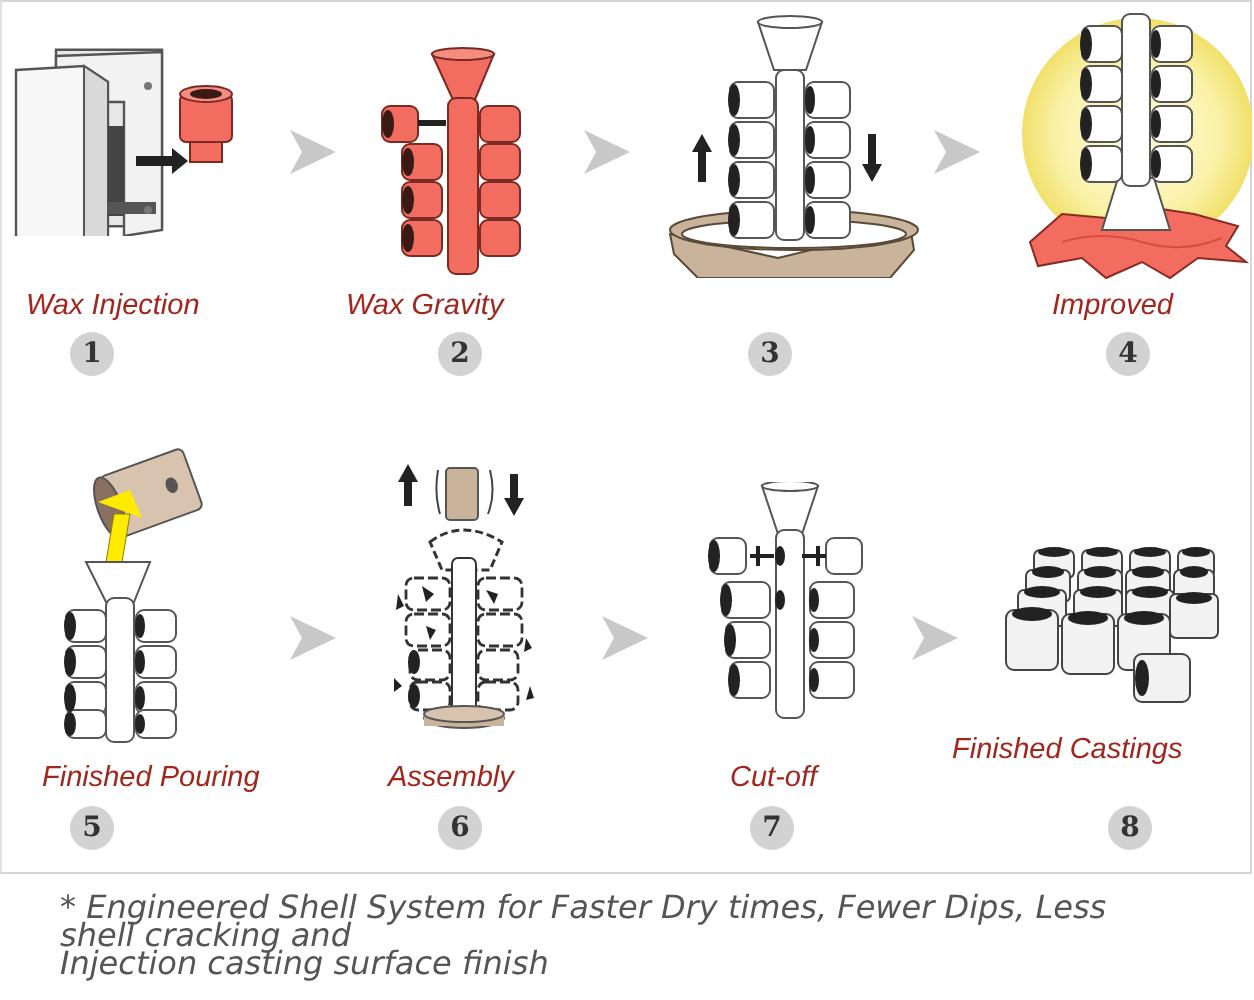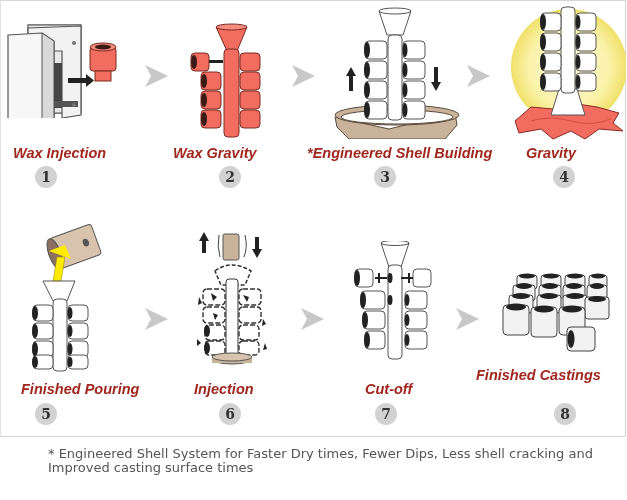--- a/index.html
+++ b/index.html
@@ -1,21 +1,21 @@
 <!DOCTYPE html>
 <html><head>
 <meta charset="utf-8">
 <style>
   html, body { margin: 0; padding: 0; background: #ffffff; }
   body { width: 627px; height: 500px; position: relative; overflow: hidden; font-family: "Liberation Sans", sans-serif; }
   #panel { position: absolute; left: 0; top: 0; width: 624px; height: 435px; border: 1px solid #d6d6d6; border-left-color: #e2e2e2; background: #fff; }
-  .label { position: absolute; font-style: italic; font-weight: bold; font-size: 14.5px; color: #a0271e; white-space: nowrap; text-align: right; }
+  .label { position: absolute; font-style: italic; font-weight: normal; font-size: 14.5px; color: #a0271e; white-space: nowrap; text-align: right; }
   .num { position: absolute; width: 22px; height: 22px; border-radius: 50%; background: #d2d2d2; color: #333; font-family: "DejaVu Serif", serif; font-weight: bold; font-size: 14px; line-height: 22px; text-align: center; }
   .arrow { position: absolute; }
-  #footnote { position: absolute; left: 48px; top: 447px; width: 560px; font-family: "DejaVu Sans", sans-serif; font-size: 13px; line-height: 14px; color: #555; }
+  #footnote { position: absolute; left: 30px; top: 447px; width: 560px; font-family: "DejaVu Sans", sans-serif; font-size: 16px; line-height: 14px; color: #555; font-style: italic; }
 </style>
 </head>
 <body>
 
 <div id="panel">
 
   <svg style="position:absolute;left:5px;top:22px" width="115" height="95" viewBox="0 0 115 95">
     <polygon points="22,5 75,5 75,95 22,95" fill="#e8e8e8" stroke="#555" stroke-width="1.2" transform="translate(0,-3) scale(1,0.98)"></polygon>
     <polygon points="22,5 75,3 75,92 56,95 56,28 22,28" fill="#f2f2f2" stroke="#555" stroke-width="1.2"></polygon>
     <polygon points="3,14 40,14 52,26 52,112" fill="none"></polygon>
@@ -96,21 +96,20 @@
       <ellipse cx="78" cy="43" rx="2.5" ry="7"></ellipse>
         <ellipse cx="78" cy="63" rx="2.5" ry="7"></ellipse>
       <ellipse cx="78" cy="83" rx="2.5" ry="7"></ellipse>
         <ellipse cx="78" cy="103" rx="2.5" ry="7"></ellipse>
     </g>
     <rect x="22" y="68" width="4" height="16" fill="#222"></rect>
       <polygon points="19,69 24,60 29,69" fill="#222"></polygon>
     <rect x="107" y="60" width="4" height="16" fill="#222"></rect>
       <polygon points="104,75 109,84 114,75" fill="#222"></polygon>
   </svg>
-  <div class="label" style="left:306px;top:144px">*Engineered Shell Building</div>
   <div class="num" style="left:373px;top:165px">3</div>
 
   <svg class="arrow" style="left:464px;top:62px" width="26" height="26" viewBox="0 0 26 26">
       <polygon points="2,2 25,13 2,24 8,13" fill="#c8c8c8"></polygon>
     </svg>
 
   <svg style="position:absolute;left:500px;top:2px" width="125" height="138" viewBox="0 0 125 138">
     <defs>
       <radialGradient id="glow" cx="50%" cy="50%" r="50%">
         <stop offset="0%" stop-color="#fffbe0"></stop>
@@ -137,21 +136,21 @@
       <ellipse cx="42" cy="19" rx="3" ry="8"></ellipse>
         <ellipse cx="42" cy="39" rx="3" ry="8"></ellipse>
       <ellipse cx="42" cy="59" rx="3" ry="8"></ellipse>
         <ellipse cx="42" cy="79" rx="3" ry="8"></ellipse>
       <ellipse cx="77" cy="19" rx="2.5" ry="7"></ellipse>
         <ellipse cx="77" cy="39" rx="2.5" ry="7"></ellipse>
       <ellipse cx="77" cy="59" rx="2.5" ry="7"></ellipse>
         <ellipse cx="77" cy="79" rx="2.5" ry="7"></ellipse>
     </g>
   </svg>
-  <div class="label" style="left:525px;top:144px">Gravity</div>
+  <div class="label" style="left:525px;top:144px">Improved</div>
   <div class="num" style="left:552px;top:165px">4</div>
 
   <svg style="position:absolute;left:28px;top:222px" width="80" height="150" viewBox="0 0 80 150">
     <g transform="rotate(-20 45 25)">
       <rect x="25" y="8" width="44" height="32" rx="3" fill="#d8c4ae" stroke="#555" stroke-width="1"></rect>
       <ellipse cx="25" cy="24" rx="6" ry="16" fill="#8a7060" stroke="#555" stroke-width="1"></ellipse>
       <ellipse cx="58" cy="24" rx="3" ry="4" fill="#555"></ellipse>
     </g>
     <polygon points="20,28 36,22 42,36" fill="#ffea00"></polygon>
     <polygon points="28,34 36,34 32,58 24,58" fill="#ffea00" stroke="#8a8000" stroke-width="0.5"></polygon>
@@ -212,21 +211,21 @@
         <path d="M20,84 l5,2 l-3,5 z"></path>
       <path d="M6,68 l3,6 l-4,2 z"></path>
         <path d="M70,90 l3,5 l-4,2 z"></path>
         <path d="M4,110 l4,4 l-4,3 z"></path>
         <path d="M72,114 l2,6 l-4,1 z"></path>
     </g>
     <ellipse cx="39" cy="130" rx="20" ry="5" fill="#c9b39b" stroke="#555" stroke-width="1"></ellipse>
     <rect x="19" y="128" width="40" height="6" fill="#c9b39b" stroke="none"></rect>
     <ellipse cx="39" cy="128" rx="20" ry="4" fill="#d8c4ae" stroke="#555" stroke-width="1"></ellipse>
   </svg>
-  <div class="label" style="left:193px;top:380px">Injection</div>
+  <div class="label" style="left:193px;top:380px">Assembly</div>
   <div class="num" style="left:218px;top:402px">6</div>
 
   <svg class="arrow" style="left:298px;top:305px" width="26" height="26" viewBox="0 0 26 26">
       <polygon points="2,2 25,13 2,24 8,13" fill="#c8c8c8"></polygon>
     </svg>
 
   <svg style="position:absolute;left:350px;top:240px" width="85" height="120" viewBox="0 0 85 120">
     <path d="M30,2 L58,2 L50,26 L38,26 Z" fill="#fff" stroke="#555" stroke-width="1"></path>
     <ellipse cx="44" cy="2" rx="14" ry="2.5" fill="#fff" stroke="#555" stroke-width="1"></ellipse>
     <rect x="37" y="24" width="14" height="94" rx="4" fill="#fff" stroke="#555" stroke-width="1"></rect>
@@ -306,14 +305,14 @@
       <ellipse cx="70" cy="68" rx="3.5" ry="9"></ellipse>
     </g>
   </svg>
   <div class="label" style="left:475px;top:366px">Finished Castings</div>
   <div class="num" style="left:553px;top:402px">8</div>
 
 </div>
 
 <div id="footnote">
   <div>* Engineered Shell System for Faster Dry times, Fewer Dips, Less shell cracking and</div>
-  <div>Improved casting surface times</div>
+  <div>Injection casting surface finish</div>
 </div>
 
 </body></html>

